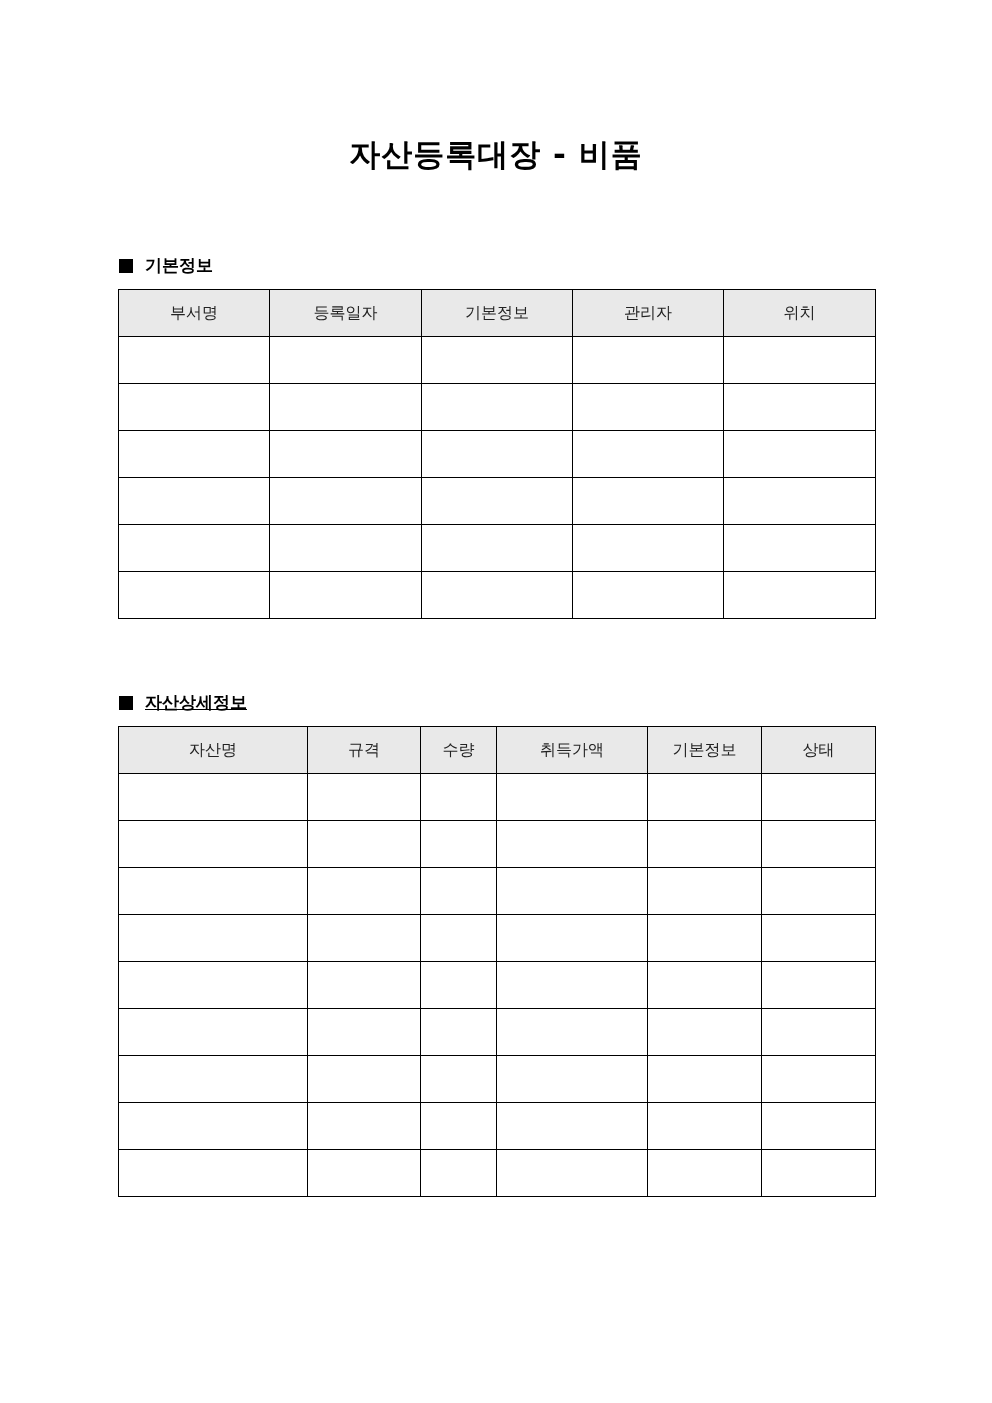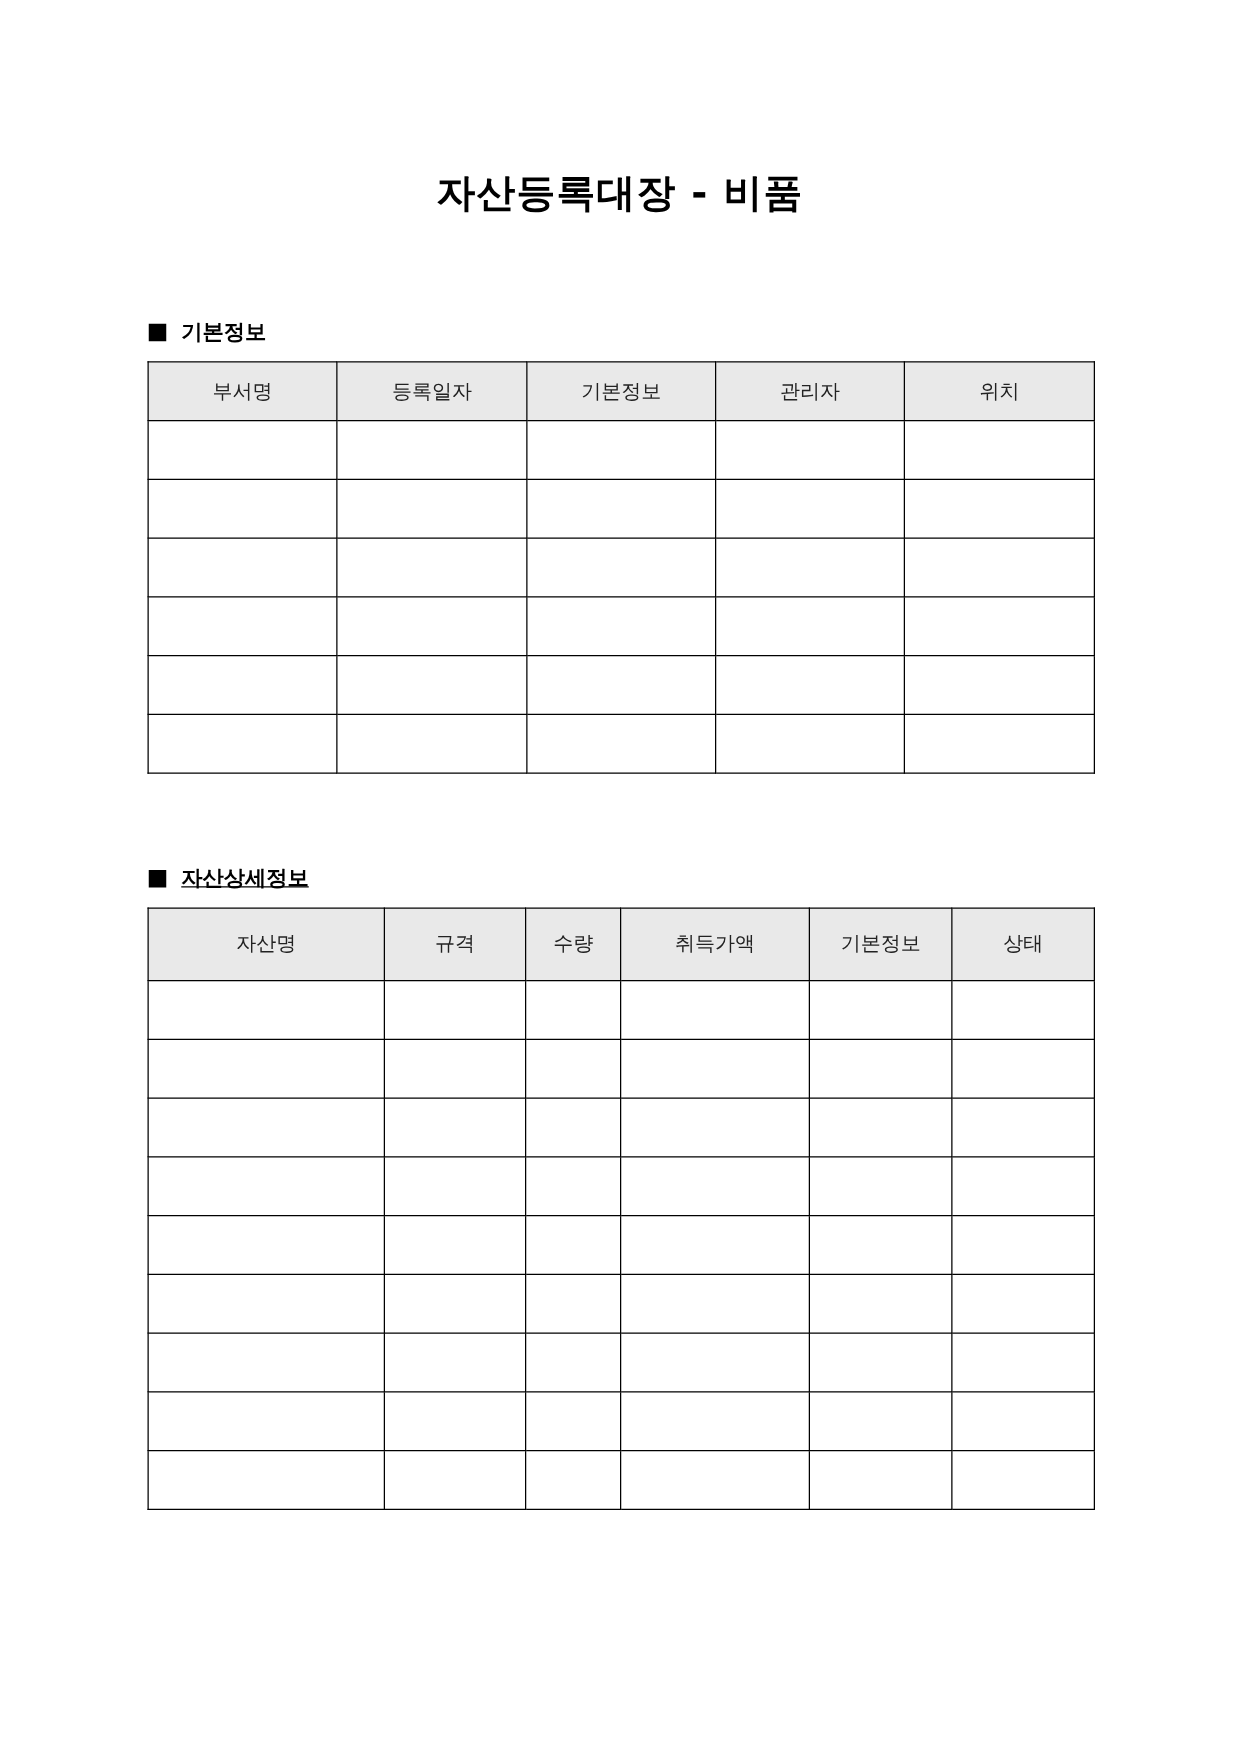--- a/index.html
+++ b/index.html
@@ -92,21 +92,21 @@
 <table id="t2" style="top:726px; width:757px;">
   <colgroup>
     <col style="width:189px">
       <col style="width:113px">
       <col style="width:76px">
       <col style="width:151px">
       <col style="width:114px">
       <col style="width:114px">
   </colgroup>
   <thead>
-    <tr style="height:58px;">
+    <tr style="height:47px;">
       <th>자산명</th>
       <th>규격</th>
       <th>수량</th>
       <th>취득가액</th>
       <th>기본정보</th>
       <th>상태</th>
     </tr>
   </thead>
   <tbody>
       <tr style="height: 47px;">

